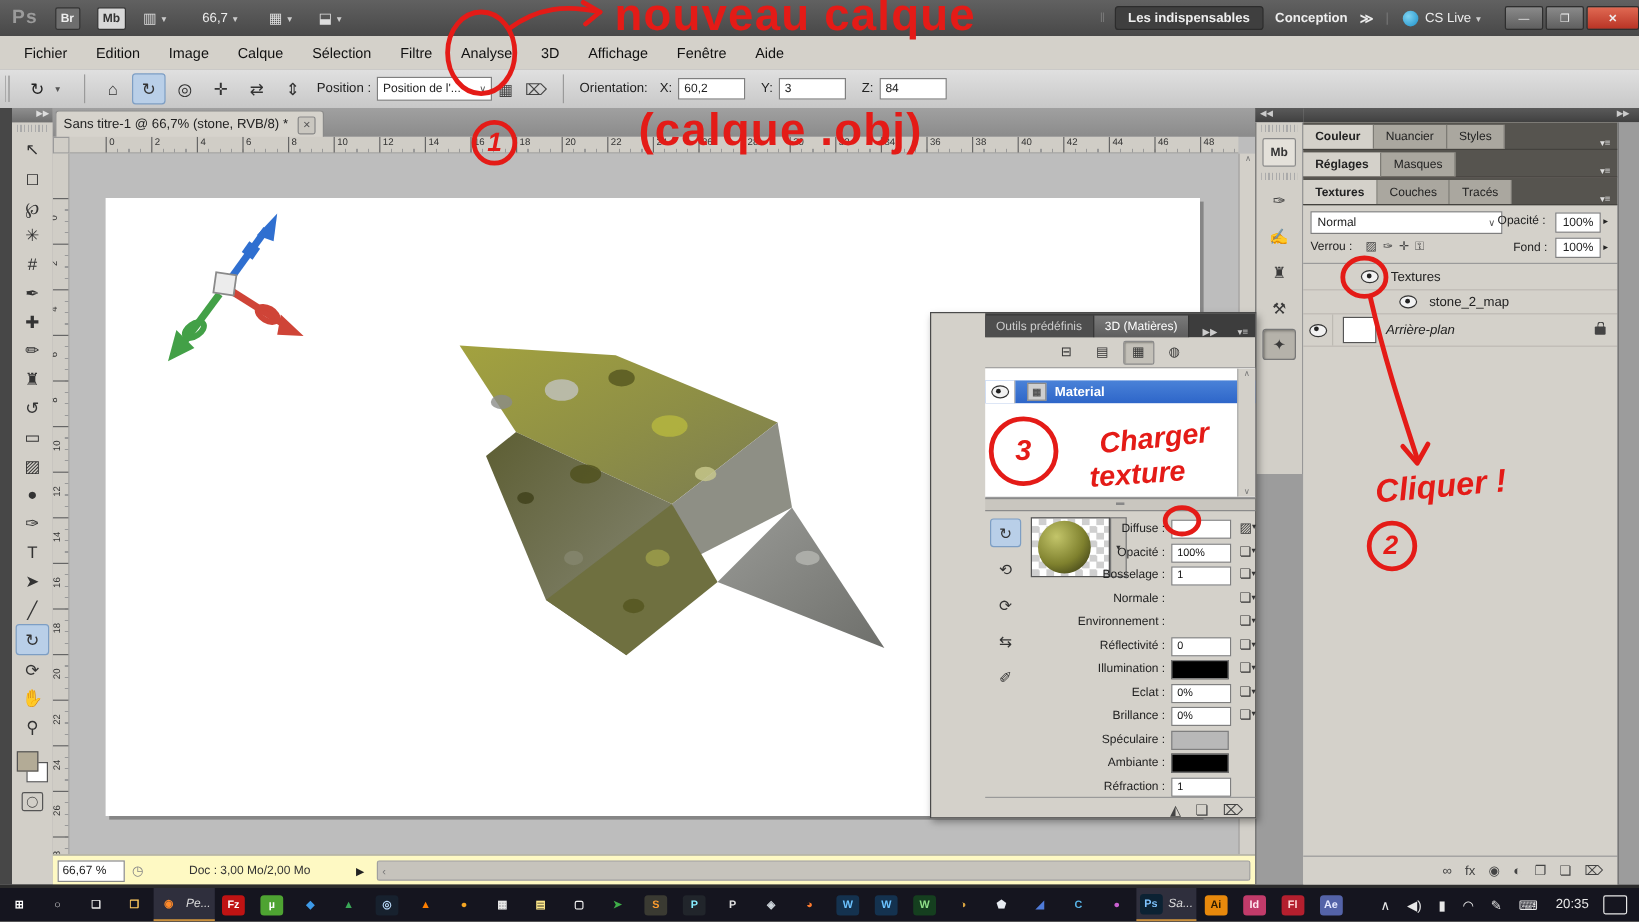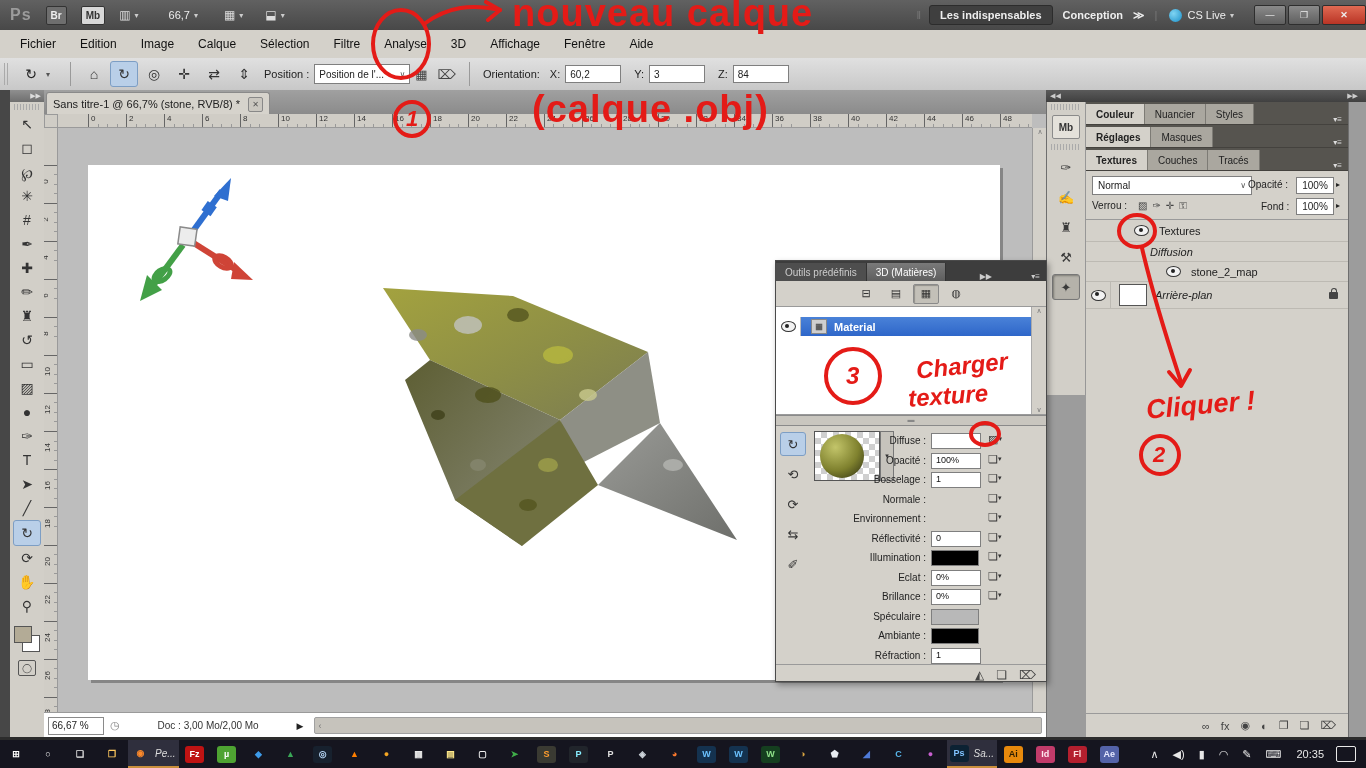--- a/index.html
+++ b/index.html
@@ -73,33 +73,33 @@
   .vruler{left:44px;top:128px;width:14px;height:584px;background:#d0cdc6;border-right:1px solid #9a9a9a;
     overflow:hidden;padding-top:37px;box-sizing:border-box;}
   .vr-cell{display:block;width:14px;height:38px;border-top:1px solid #666;font-size:8px;color:#333;box-sizing:border-box;
     background:repeating-linear-gradient(180deg,transparent 0 8.5px,#999 8.5px 9.5px) right/4px 100% no-repeat;}
   .vr-cell span{display:inline-block;transform:rotate(-90deg) translate(-11px,-1px);}
   .viewport{left:58px;top:128px;width:974px;height:584px;background:#bdbdbd;overflow:hidden;}
   .canvas{position:absolute;left:30px;top:37px;width:912px;height:515px;background:#fff;
     box-shadow:3px 3px 0 rgba(90,90,90,.55);}
   .vscroll{left:1032px;top:128px;width:14px;height:584px;background:#d3d0c9;border-left:1px solid #9a9a9a;
     font-size:7px;color:#777;text-align:center;}
-  .statusbar{left:44px;top:712px;width:1002px;height:25px;background:#ffffff;border-top:1px solid #9a9a9a;
+  .statusbar{left:44px;top:712px;width:1002px;height:25px;background:#fef9c3;border-top:1px solid #9a9a9a;
     display:flex;align-items:center;}
   .st-zoom{width:48px;height:16px;background:#fff;border:1px solid #8a8a8a;font-size:10px;display:flex;
     align-items:center;padding:0 3px;margin-left:4px;color:#222;}
   .st-ic{margin:0 6px;color:#888;font-size:11px;}
   .st-doc{font-size:10px;color:#333;width:165px;text-align:center;}
   .st-arrow{color:#222;font-size:9px;margin:0 6px;}
   .hscroll{flex:1;height:15px;margin:0 4px;background:#c6c3bc;border:1px solid #a0a0a0;border-radius:2px;
     color:#777;font-size:9px;display:flex;align-items:center;padding-left:4px;}
   .winbottom{left:0;top:737px;width:1366px;height:3px;background:#2c2c2c;}
   
   .panel3d{left:775px;top:260px;width:272px;height:422px;background:#d4d1ca;border:1px solid #4a4a4a;
-    box-sizing:border-box;z-index:5;box-shadow:2px 3px 6px rgba(0,0,0,.35);}
+    box-sizing:border-box;z-index:5;box-shadow:2px 3px 6px rgba(0,0,0,.35);padding-left:45px;}
   .p3-tabs{height:20px;background:#3d3d3d;display:flex;align-items:flex-end;}
   .p3-tab{height:18px;padding:0 9px;font-size:10px;display:flex;align-items:center;color:#ccc;
     background:#4e4e4e;border-right:1px solid #333;}
   .p3-tab[data-active]{background:linear-gradient(#7a7a7a,#5e5e5e);color:#fff;}
   .p3-menu{margin-left:auto;color:#ccc;font-size:8px;padding:0 6px;}
   .p3-filters{height:25px;display:flex;align-items:center;justify-content:center;gap:4px;border-bottom:1px solid #9a9a9a;}
   .p3-filter{width:24px;height:18px;display:flex;align-items:center;justify-content:center;font-size:11px;color:#333;
     border:1px solid transparent;border-radius:2px;}
   .p3-filter[data-active]{background:#c3c0b8;border-color:#8a8a8a;box-shadow:inset 1px 1px 1px rgba(0,0,0,.25);}
   .p3-list{height:107px;background:#fff;border-bottom:1px solid #9a9a9a;position:relative;overflow:hidden;}
@@ -591,24 +591,20 @@
       <span class="lp-field" style="left:210px;top:27px">100%</span>
       <span class="lp-spin" style="left:250px;top:30px">▸</span>
     </div>
 
     <div class="lrow" style="height:21px">
       <span style="width:48px"></span>
         <span class="eye"></span>
       <span class="lname" style="margin-left:10px">Textures</span>
     </div>
     <div class="lrow" style="height:19px">
-      <span style="width:64px"></span>
-      <span class="lname" style="font-style:italic">Diffusion</span>
-    </div>
-    <div class="lrow" style="height:19px">
       <span style="width:80px"></span>
         <span class="eye"></span>
       <span class="lname" style="margin-left:10px">stone_2_map</span>
     </div>
     <div class="lrow" style="height:26px">
       <span class="gutter">
           <span class="eye"></span>
         </span>
       <span class="lthumb" style="background:#fff"></span>
       <span class="lname" style="font-style:italic">Arrière-plan</span>

